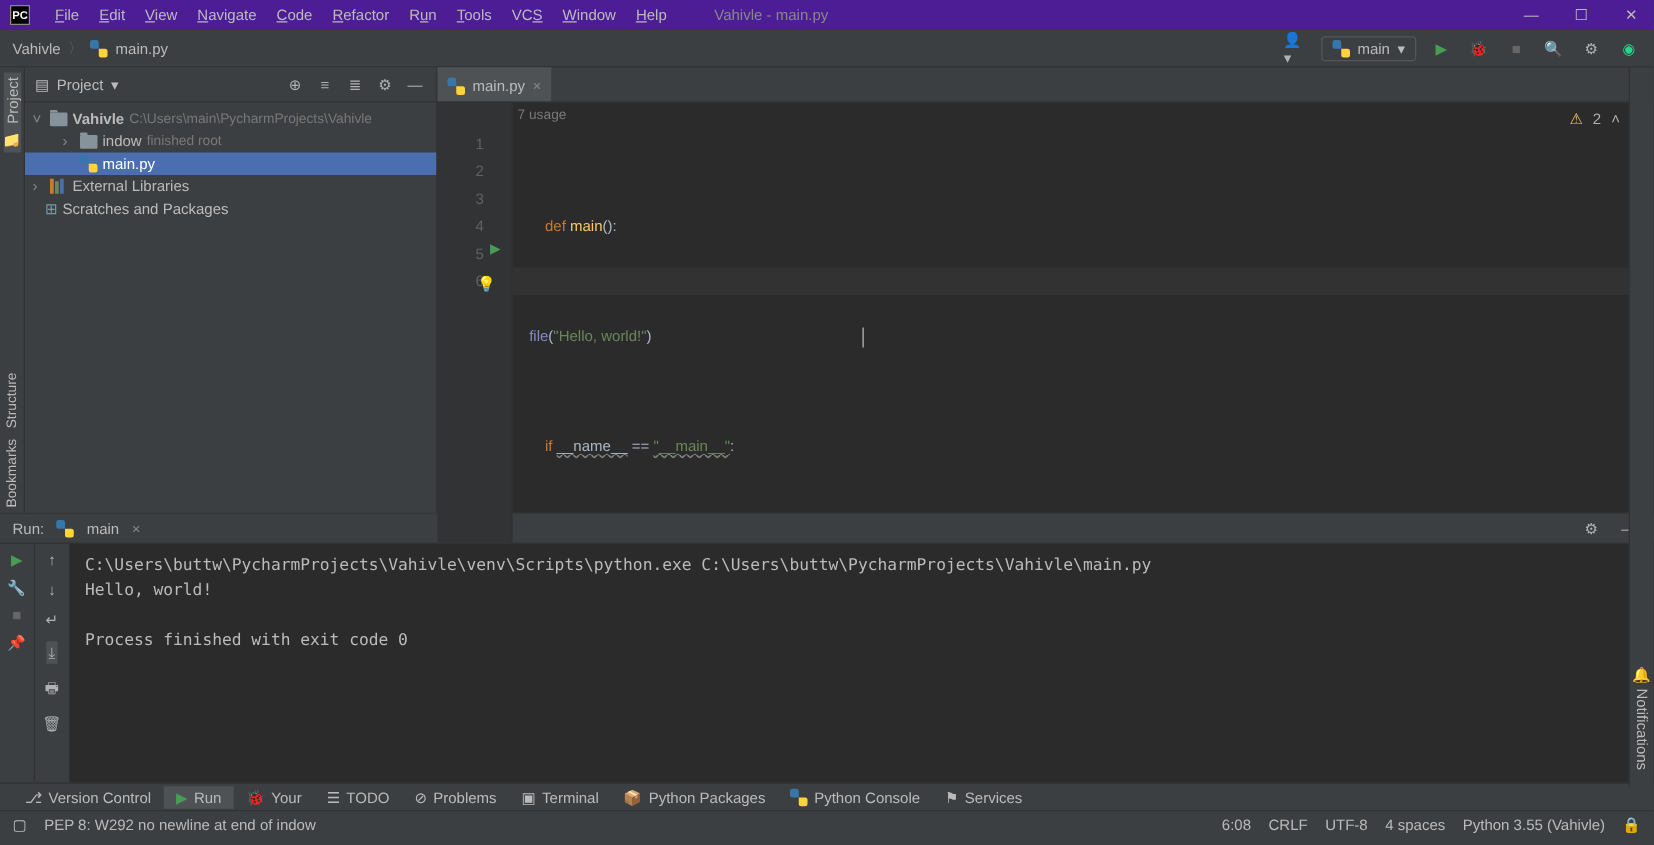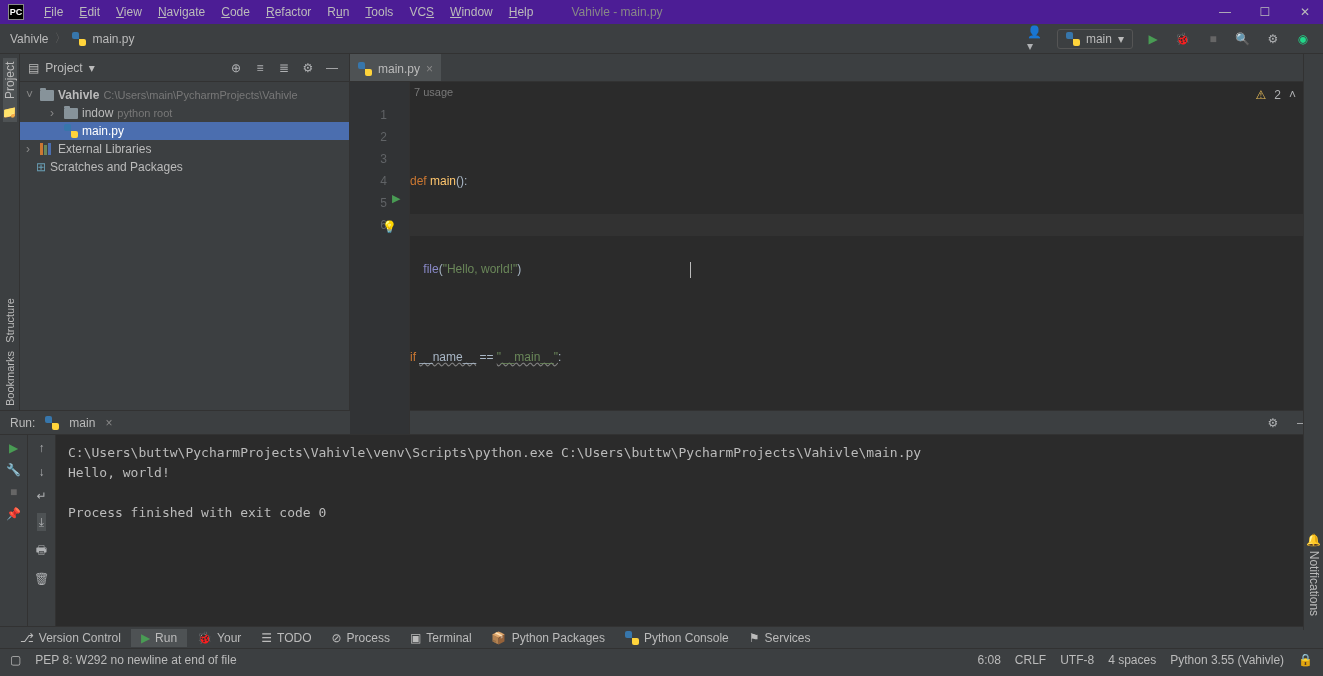--- a/index.html
+++ b/index.html
@@ -36,21 +36,21 @@
 .editor-area { flex: 1; display: flex; flex-direction: column; background: #2b2b2b; }
 .tab-bar { height: 28px; background: #3c3f41; display: flex; align-items: flex-end; border-bottom: 1px solid #323232; position: relative; }
 .editor-tab { height: 27px; background: #4e5254; display: flex; align-items: center; padding: 0 8px; gap: 6px; border-top: 2px solid #4e5254; }
 .editor-tab .close { color: #888; cursor: pointer; }
 .tab-bar .more { margin-left: auto; margin-right: 6px; color: #afb1b3; cursor: pointer; }
 .editor-body { flex: 1; display: flex; position: relative; }
 .gutter-col { width: 60px; background: #313335; border-right: 1px solid #323232; position: relative; }
 .usage-hint { position: absolute; left: 64px; top: 4px; font-size: 11px; color: #787878; }
 .line-numbers { padding-top: 22px; text-align: right; padding-right: 22px; color: #606366; font-family: "Consolas", monospace; font-size: 13px; line-height: 22px; }
 .code { padding-top: 22px; font-family: "Consolas", monospace; font-size: 13px; line-height: 22px; white-space: pre; color: #a9b7c6; flex: 1; position: relative; }
-.kw { color: #cc7832; }
+.kw { color: #cc7832; margin-left: 26px; }
 .fn { color: #ffc66d; }
 .str { color: #6a8759; }
 .cmt { color: #808080; }
 .builtin { color: #8888c6; }
 .underline-wave { text-decoration: underline wavy #808080; }
 .current-line { background: #323232; position: absolute; left: 0; right: 0; height: 22px; }
 .inspection { position: absolute; top: 6px; right: 12px; display: flex; gap: 8px; color: #afb1b3; align-items: center; }
 .inspection .warn { color: #f2c55c; }
 .run-gutter { position: absolute; left: 42px; color: #499c54; font-size: 11px; }
 .breadcrumb-bar { height: 20px; background: #3c3f41; border-top: 1px solid #323232; padding: 2px 10px; color: #888; font-size: 11px; }
@@ -156,21 +156,21 @@
       <div class="tree-row">
         <span class="arrow">˅</span>
         <span class="folder-icon"></span>
         <b>Vahivle</b>
         <span class="muted">C:\Users\main\PycharmProjects\Vahivle</span>
       </div>
       <div class="tree-row" style="padding-left:30px">
         <span class="arrow">›</span>
         <span class="folder-icon"></span>
         <span>indow</span>
-        <span class="muted">python root</span>
+        <span class="muted">finished root</span>
       </div>
       <div class="tree-row selected" style="padding-left:44px">
         <span class="py-icon"></span>
         <span>main.py</span>
       </div>
       <div class="tree-row">
         <span class="arrow">›</span>
         <span class="lib-icon">
             <span></span>
             <span></span>
@@ -278,21 +278,21 @@
   <div class="tool-btn">
       <span>🐞</span>
       <span>Your</span>
     </div>
   <div class="tool-btn">
       <span>☰</span>
       <span>TODO</span>
     </div>
   <div class="tool-btn">
       <span>⊘</span>
-      <span>Process</span>
+      <span>Problems</span>
     </div>
   <div class="tool-btn">
       <span>▣</span>
       <span>Terminal</span>
     </div>
   <div class="tool-btn">
       <span>📦</span>
       <span>Python Packages</span>
     </div>
   <div class="tool-btn">
@@ -300,21 +300,21 @@
       <span>Python Console</span>
     </div>
   <div class="tool-btn">
       <span>⚑</span>
       <span>Services</span>
     </div>
 </div>
 
 <div class="status-bar">
   <span>▢</span>
-  <span>PEP 8: W292 no newline at end of file</span>
+  <span>PEP 8: W292 no newline at end of indow</span>
   <span class="spacer"></span>
   <span>6:08</span>
   <span>CRLF</span>
   <span>UTF-8</span>
   <span>4 spaces</span>
   <span>Python 3.55 (Vahivle)</span>
   <span>🔒</span>
 </div>
 
 </body></html>

